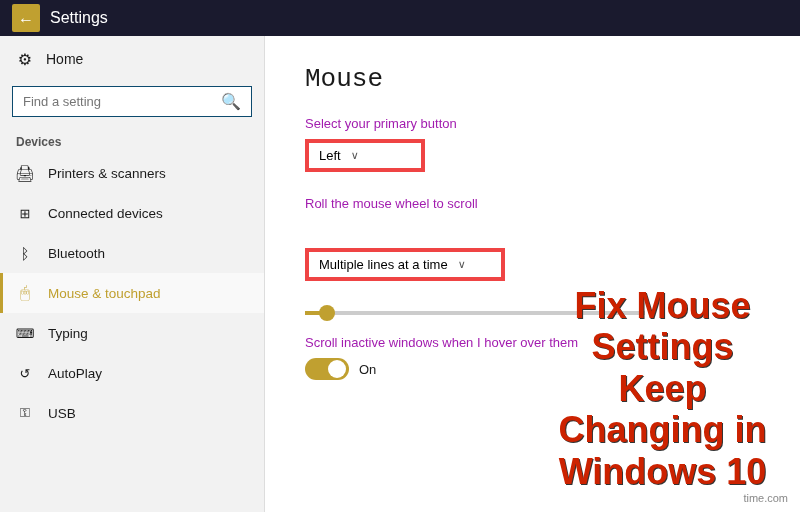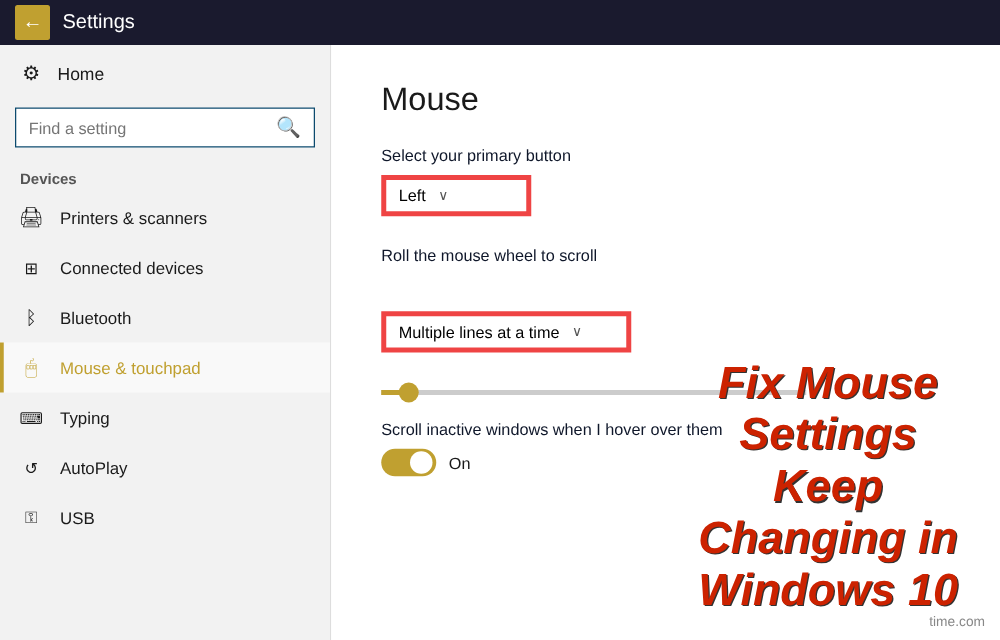--- a/index.html
+++ b/index.html
@@ -119,25 +119,26 @@
       padding: 28px 40px;
       overflow-y: auto;
       position: relative;
     }
 
     .content-title {
       font-size: 26px;
       font-weight: 300;
       color: #1a1a1a;
       margin-bottom: 22px;
+      font-family: Liberation Mono, monospace;
     }
 
     .setting-label {
       font-size: 13px;
-      color: #0f172a;
+      color: #a21caf;
       margin-bottom: 8px;
     }
 
     .dropdown-select {
       display: flex;
       align-items: center;
       border: 4px solid #ef4444;
       padding: 5px 10px;
       font-size: 13px;
       cursor: pointer;
@@ -224,21 +225,20 @@
       right: 0;
       padding: 0 20px 0 280px;
       pointer-events: none;
     }
     .overlay-headline {
       font-size: 36px;
       font-weight: 900;
       color: #cc2200;
       text-align: center;
       line-height: 1.15;
-      font-style: italic;
       text-shadow: 1px 1px 0 #333;
     }
 
     .watermark {
       position: absolute;
       bottom: 8px;
       right: 12px;
       font-size: 11px;
       color: #888;
     }

